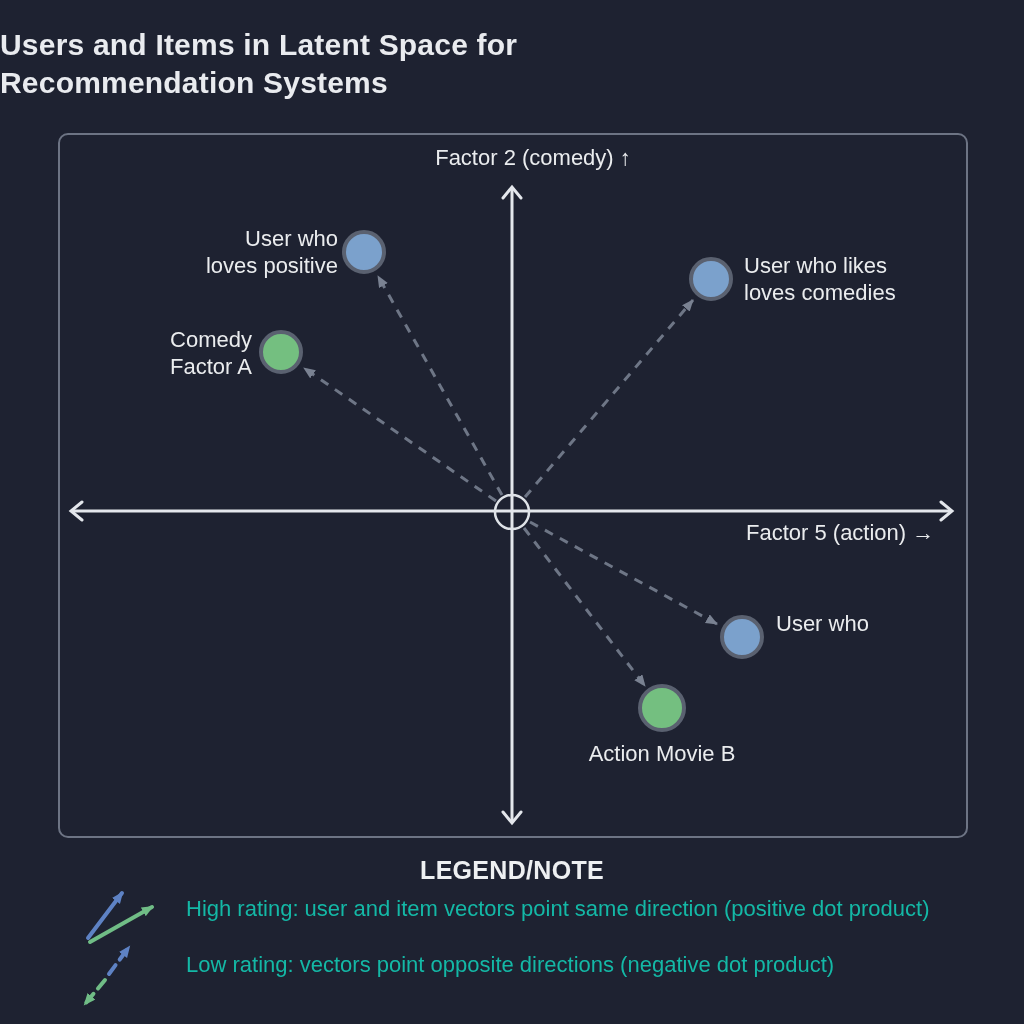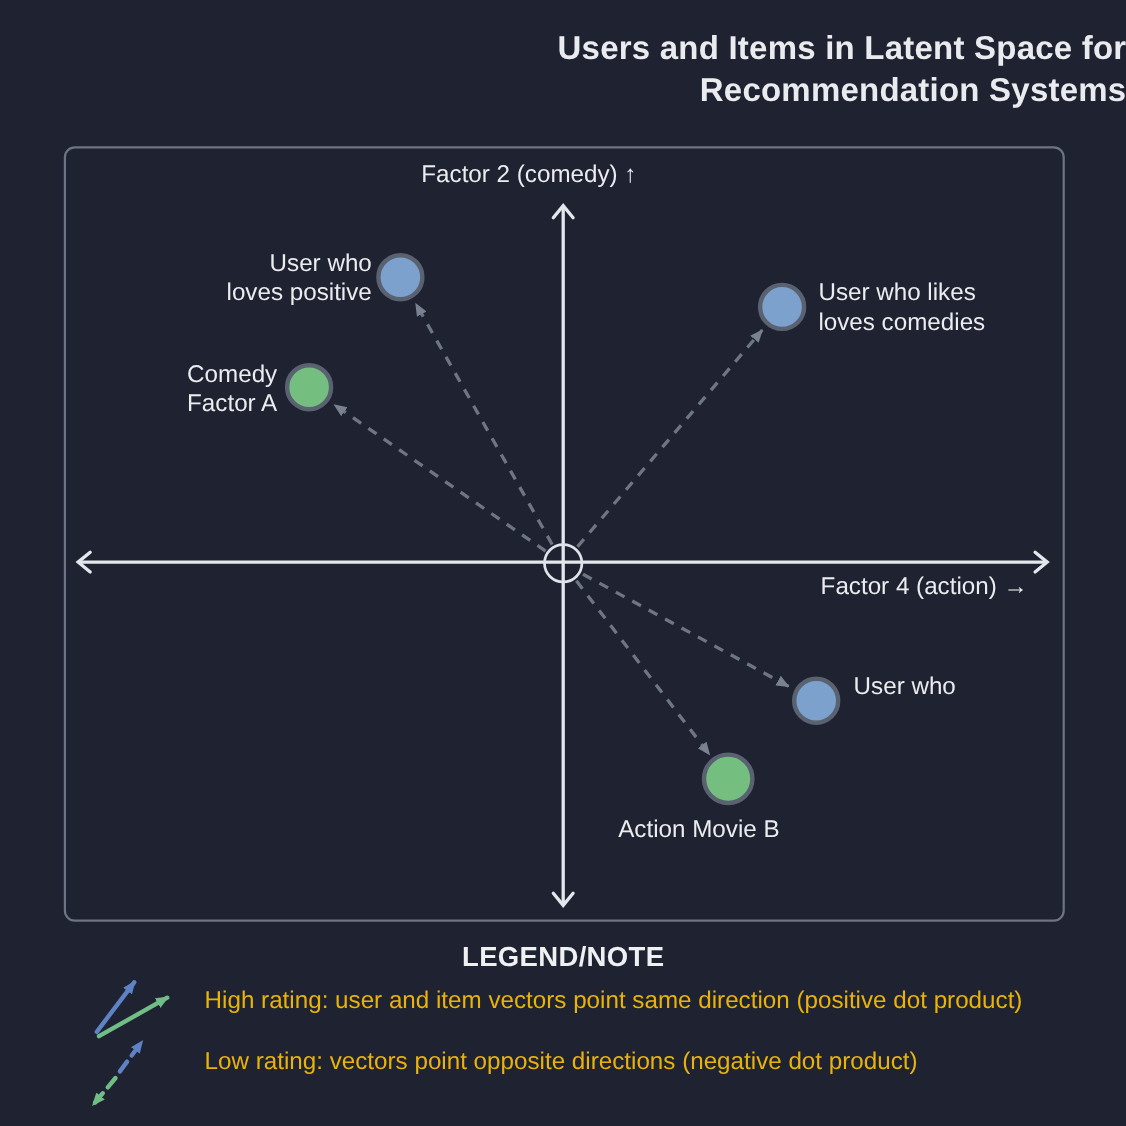--- a/index.html
+++ b/index.html
@@ -1,27 +1,27 @@
 <!DOCTYPE html>
 <html><head>
 <meta charset="utf-8">
 <style>
   html,body{margin:0;padding:0;background:#1e2231;}
   .stage{position:relative;width:1024px;height:1024px;background:#1e2231;
          font-family:"Liberation Sans",sans-serif;overflow:hidden;}
-  .title{position:absolute;top:26px;left:0;width:1024px;text-align:right;
+  .title{position:absolute;top:26px;left:0;width:1024px;text-align:left;
          font-weight:bold;font-size:30px;line-height:38px;color:#e9ebef;letter-spacing:.2px;}
   .frame{position:absolute;left:58px;top:133px;width:906px;height:701px;
          border:2px solid #6d7484;border-radius:10px;}
   .plot-svg{position:absolute;left:0;top:0;}
   .lbl{position:absolute;font-size:22px;line-height:27px;color:#eaecee;}
-  .r{text-align:right}.c{}
+  .r{text-align:right}.c{text-align:center}
   .legend-head{position:absolute;top:856px;left:0;width:1024px;text-align:center;
          font-weight:bold;font-size:25px;color:#eef0f2;letter-spacing:.3px;}
-  .legend-text{position:absolute;font-size:22px;color:#eab308;}
+  .legend-text{position:absolute;font-size:22px;color:#14b8a6;}
   .licon{position:absolute;}
 </style>
 </head>
 <body>
 
 <div class="stage">
 
   <div class="title">
     <div>Users and Items in Latent Space for</div>
     <div>Recommendation Systems</div>
@@ -52,21 +52,21 @@
     <line x1="524" y1="528" x2="645" y2="686" stroke="#6e7686" stroke-width="3" stroke-dasharray="9 8" marker-end="url(#vhead)"></line>
 
     <circle cx="364" cy="252" r="20" fill="#7ba1cc" stroke="#5a6170" stroke-width="4"></circle>
     <circle cx="281" cy="352" r="20" fill="#74bf80" stroke="#5a6170" stroke-width="4"></circle>
     <circle cx="711" cy="279" r="20" fill="#7ba1cc" stroke="#5a6170" stroke-width="4"></circle>
     <circle cx="742" cy="637" r="20" fill="#7ba1cc" stroke="#5a6170" stroke-width="4"></circle>
     <circle cx="662" cy="708" r="22" fill="#74bf80" stroke="#5a6170" stroke-width="4"></circle>
   </svg>
 
   <div class="lbl c" style="left:383px;top:144px;width:300px;">Factor 2 (comedy) ↑</div>
-  <div class="lbl" style="left:746px;top:519px;width:210px;">Factor 4 (action) →</div>
+  <div class="lbl" style="left:746px;top:519px;width:210px;">Factor 5 (action) →</div>
 
   <div class="lbl r" style="left:138px;top:225px;width:200px;">
     <div>User who</div>
     <div>loves positive</div>
   </div>
   <div class="lbl r" style="left:102px;top:326px;width:150px;">
     <div>Comedy</div>
     <div>Factor A</div>
   </div>
   <div class="lbl" style="left:744px;top:252px;width:220px;">

